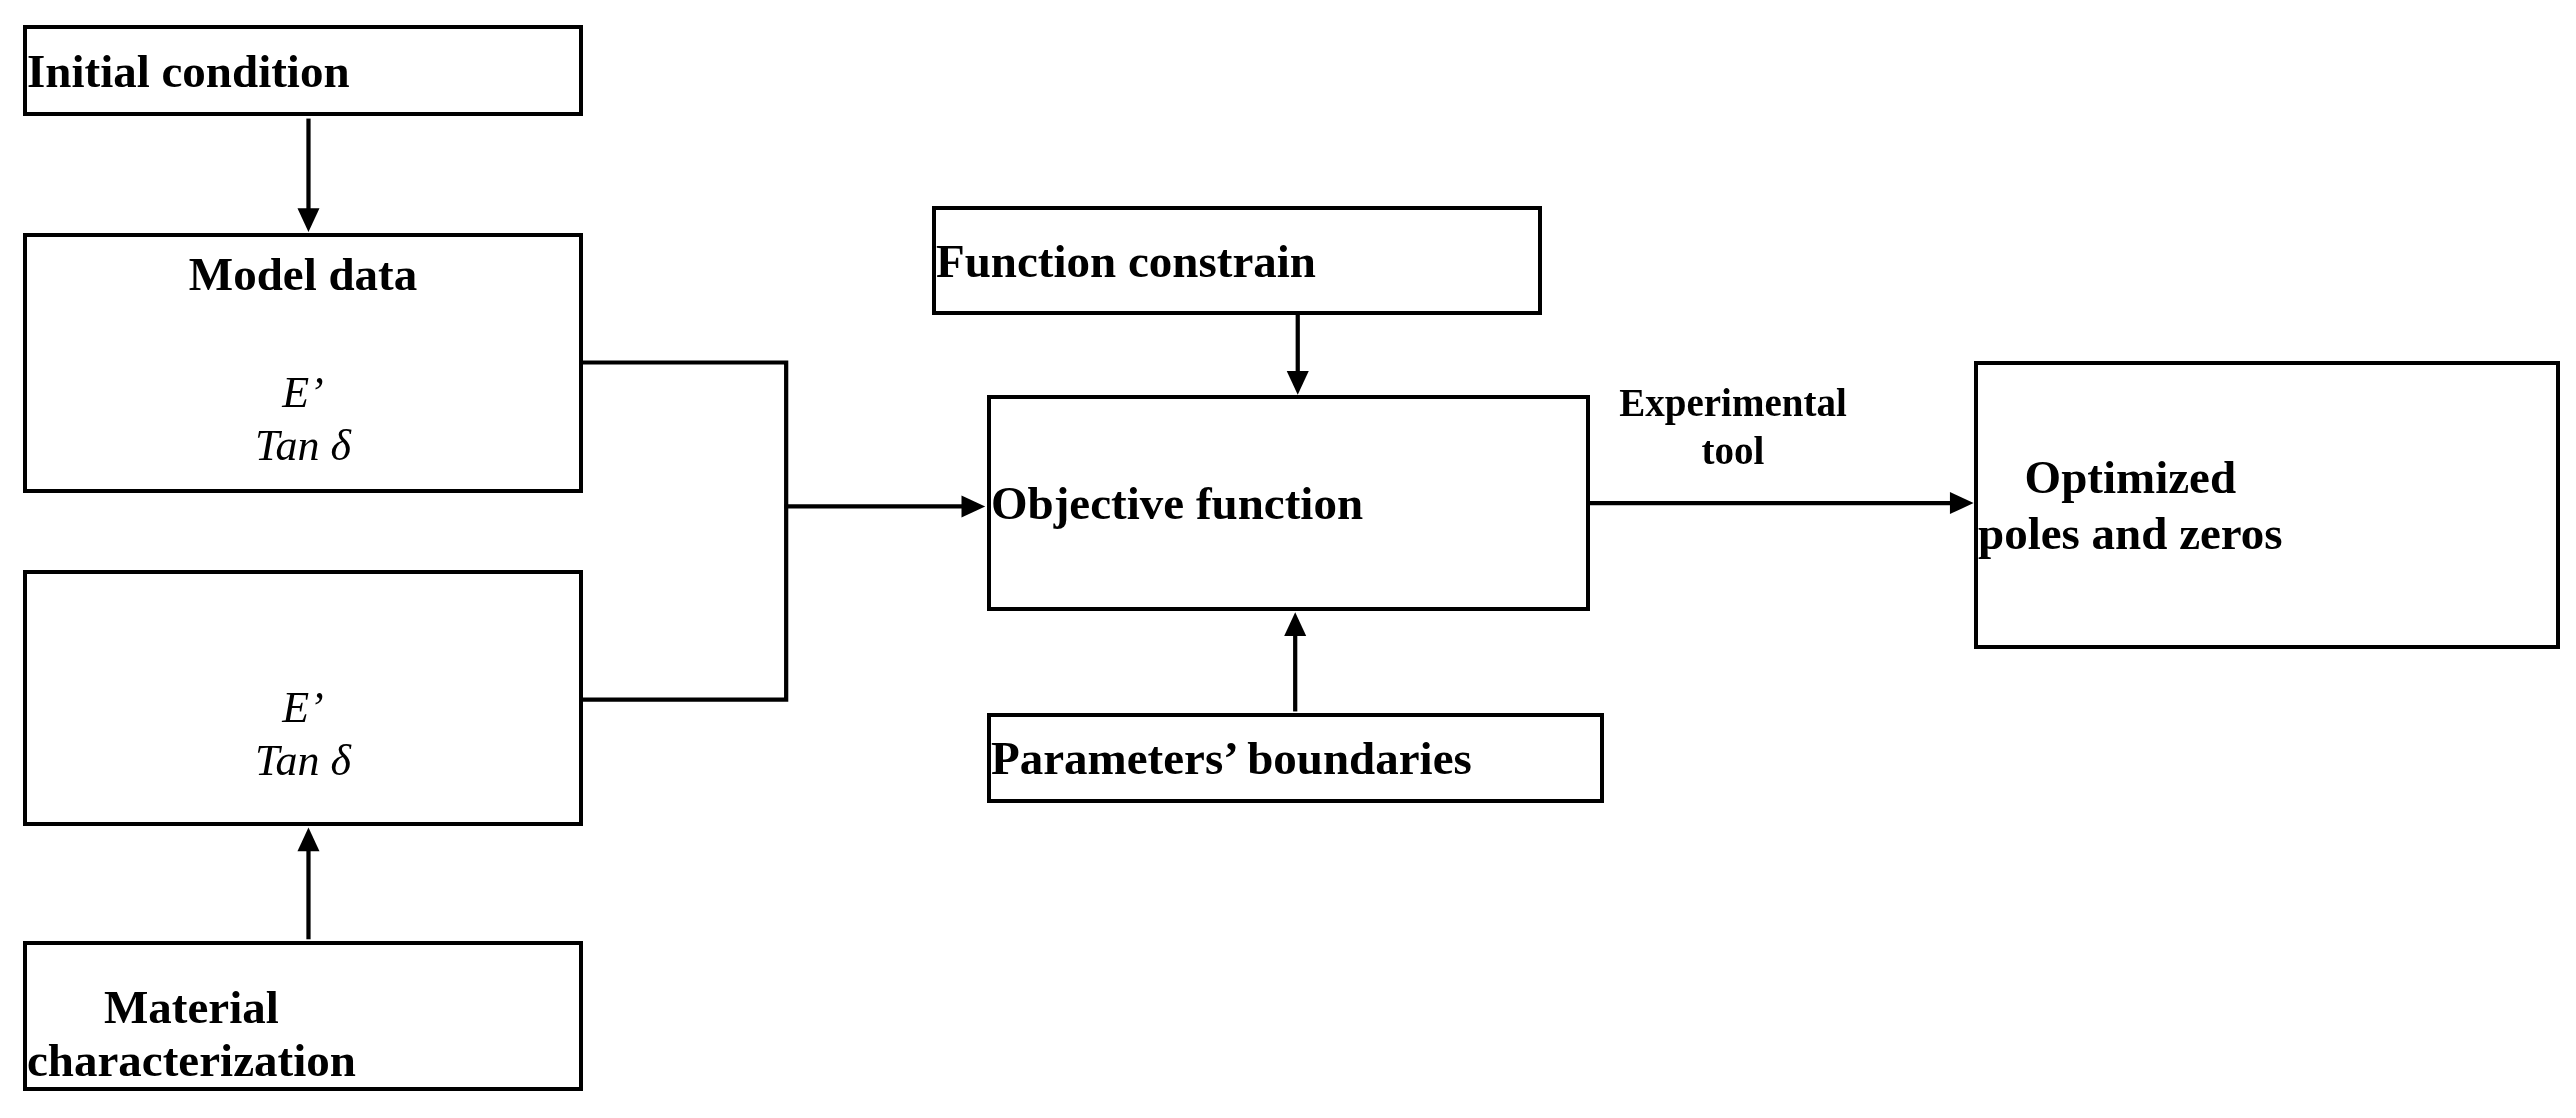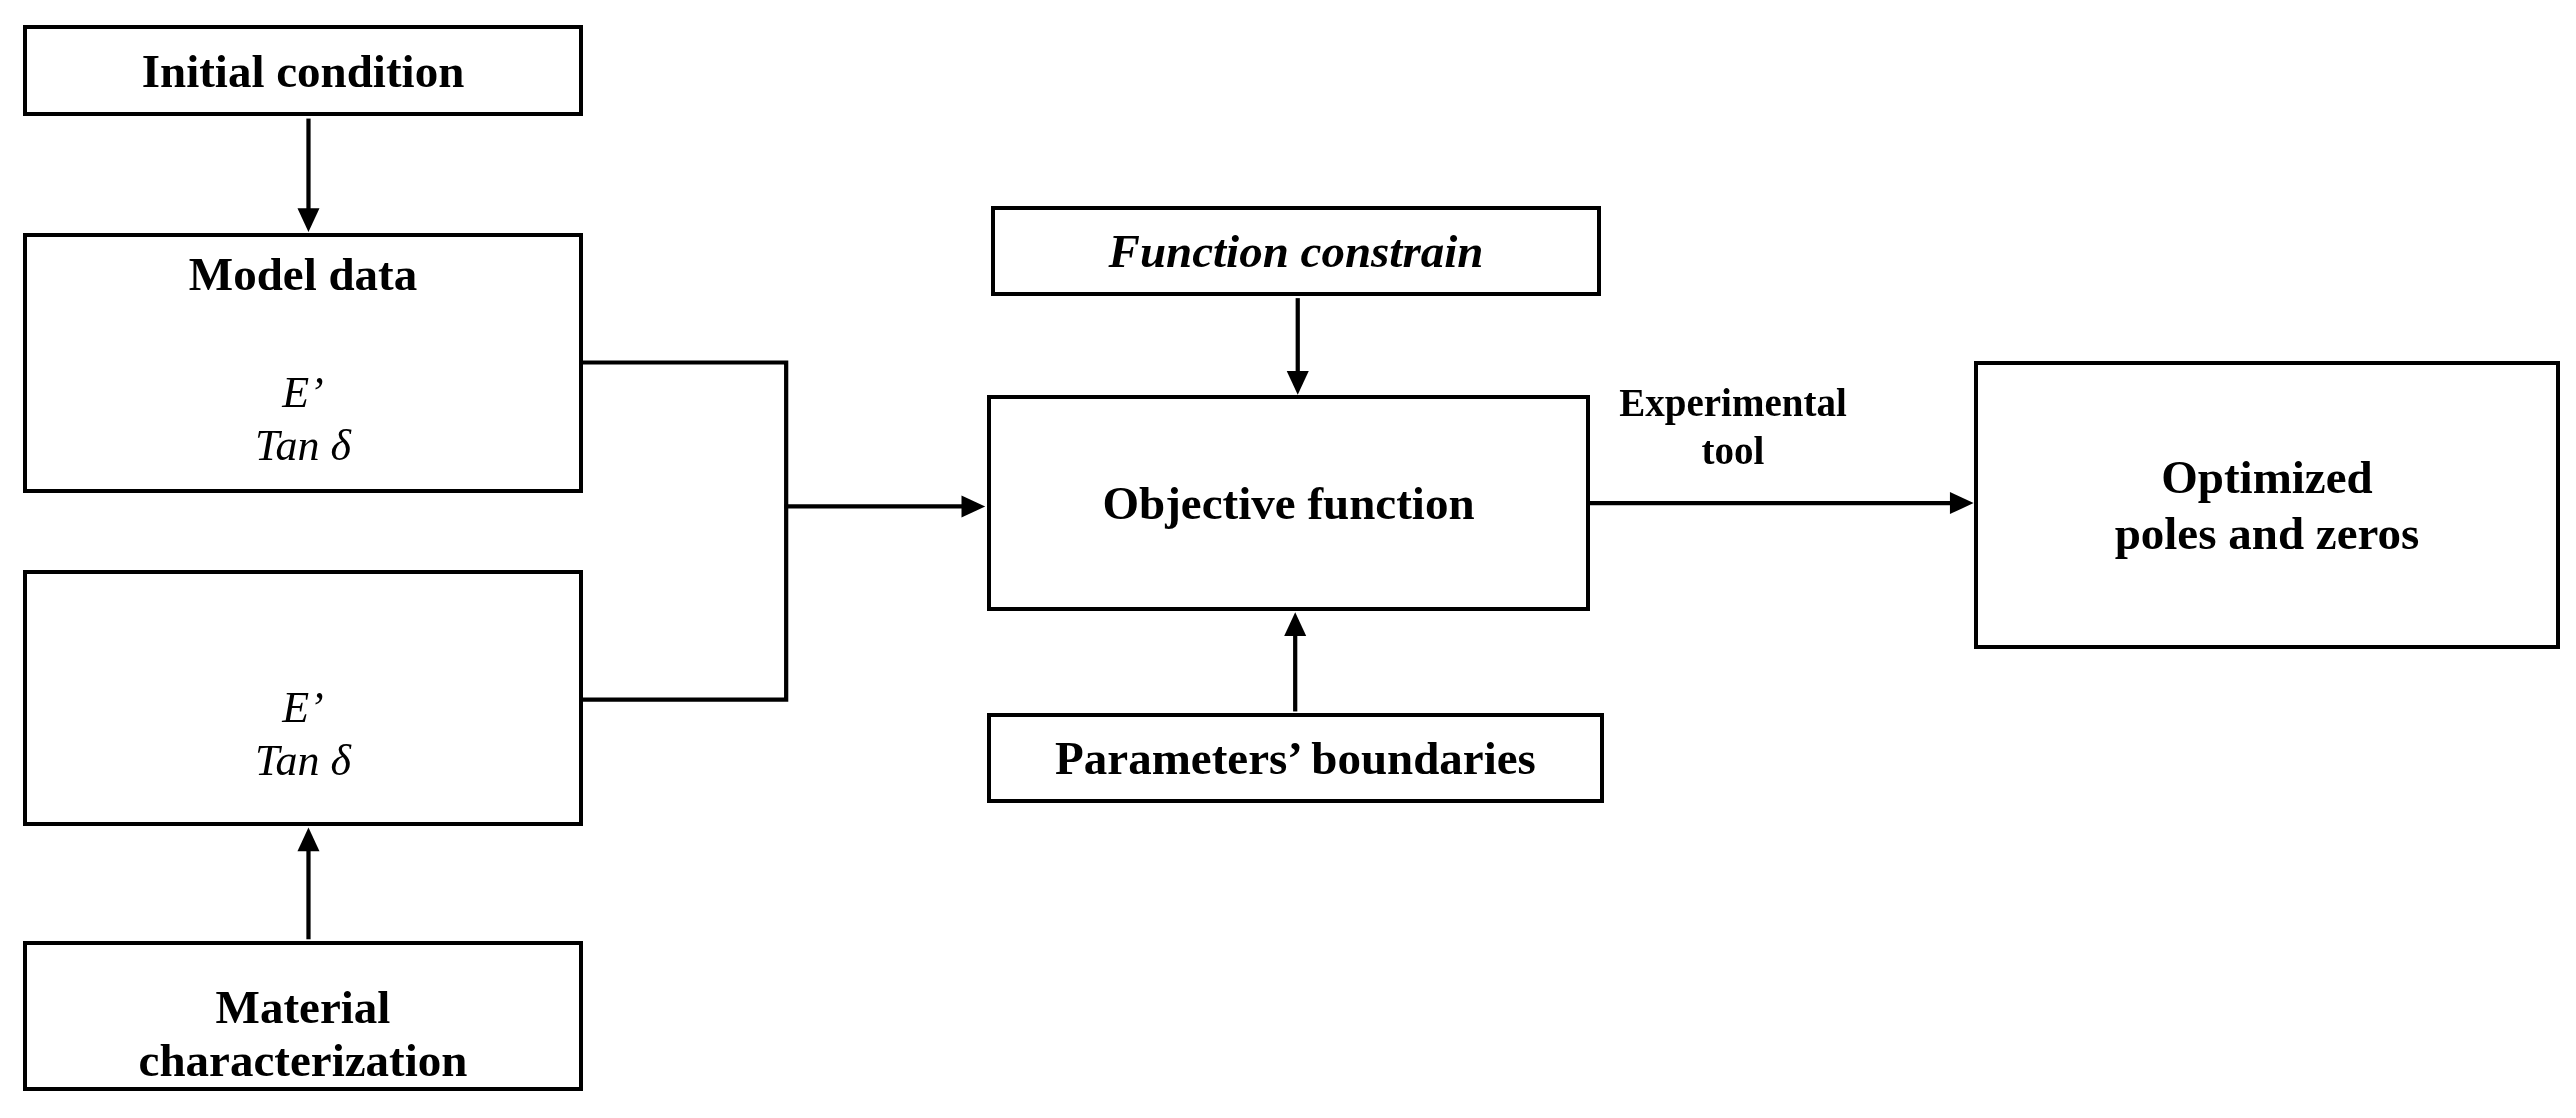--- a/index.html
+++ b/index.html
@@ -7,21 +7,21 @@
     position:relative; width:2576px; height:1118px; background:#ffffff;
     font-family:"Liberation Serif","DejaVu Serif",serif; color:#000000; overflow:hidden;
   }
   svg.connectors { position:absolute; left:0; top:0; width:2576px; height:1118px; }
 
   .box {
     position:absolute; box-sizing:border-box;
     border:4.2px solid #000000; background:#ffffff;
     text-align:center; font-weight:bold;
   }
-  .box--center { display:flex; align-items:center; justify-content:center; }
+  .box--center { display:flex; align-items:center; }
   .box-label { font-size:47px; line-height:54px; white-space:pre-line; }
   .box-label--tight { line-height:53px;margin-top:35px; }
   .box-label--loose { line-height:56px; }
 
   .data-box .box-title { font-size:47px; line-height:47px; margin-top:13.6px; }
   .box-items {
     position:absolute; left:0; right:0;
     font-style:italic; font-weight:normal;
     font-size:44px; line-height:53px;
   }
@@ -76,21 +76,21 @@
       <div>E’</div>
       <div>Tan δ</div>
     </div>
   </div>
 
   <div class="box box--center" style="left:23px; top:941px; width:560px; height:150px;">
     <div class="box-label box-label--tight">Material
 characterization</div>
   </div>
 
-  <div class="box box--center" style="left:991px; top:206px; width:610px; height:90px;font-style:italic;">
+  <div class="box box--center" style="left:932px; top:206px; width:610px; height:109px;">
     <div class="box-label">Function constrain</div>
   </div>
 
   <div class="box box--center" style="left:987px; top:395px; width:603px; height:216px;">
     <div class="box-label">Objective function</div>
   </div>
 
   <div class="box box--center" style="left:1974px; top:361px; width:586px; height:288px;">
     <div class="box-label box-label--loose">Optimized
 poles and zeros</div>

